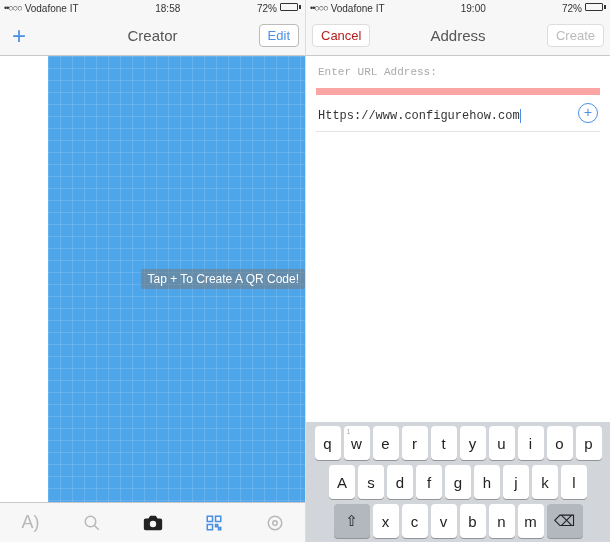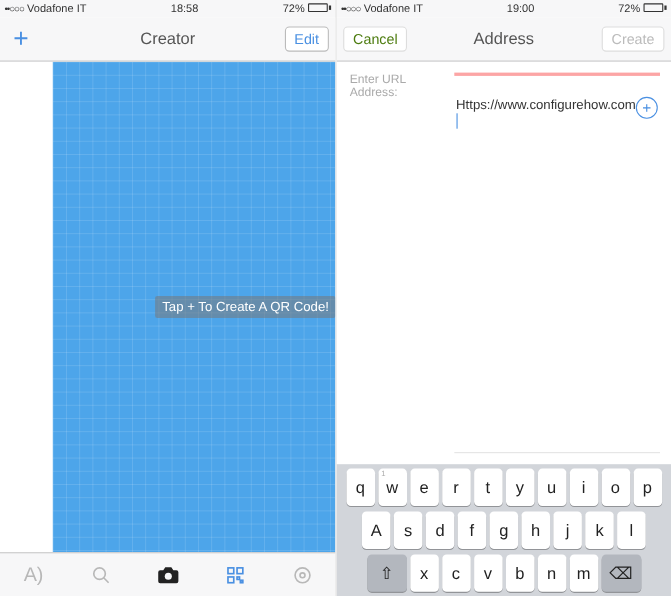--- a/index.html
+++ b/index.html
@@ -116,33 +116,35 @@
     }
     .tab-item.active { color: #222; }
     .tab-item.accent { color: #4a90e2; }
 
     
     .form-area {
       flex: 1;
       background: #fff;
       padding: 10px;
       display: flex;
+      flex-direction: column;
+      font-family: Liberation Mono, monospace;
     }
     .section-label {
       font-size: 11px;
       color: #aaa;
       margin-bottom: 10px;
       padding-left: 2px;
     }
     .url-row {
       display: flex;
-      align-items: flex-start;
-      border-top: 3px solid #fca5a5;
+      align-items: flex-end;
+      border-top: 7px solid #fca5a5;
       border-bottom: 1px solid #e4e4e4;
-      padding: 19px 2px;
+      padding: 8px 2px;
     }
     .url-input {
       flex: 1;
       border: none;
       font-size: 12px;
       color: #333;
       outline: none;
     }
     .url-input::placeholder { color: #bbb; }
     .plus-circle {
@@ -270,21 +272,21 @@
     <div class="status-right">
       <span>72%</span>
       <span class="battery">
         <span class="battery-body"><span class="battery-fill"></span></span>
         <span class="battery-tip"></span>
       </span>
     </div>
   </div>
 
   <div class="nav-bar">
-    <span class="nav-btn" style="color:#4d7c0f;border-color:#ddd">Cancel</span>
+    <span class="nav-btn" style="color:#b91c1c;border-color:#ddd">Cancel</span>
     <span class="nav-title">Address</span>
     <span class="nav-btn" style="color:#bbb;border-color:#ddd">Create</span>
   </div>
 
   <div class="form-area">
     <div class="section-label">Enter URL Address:</div>
     <div class="url-row">
       <span class="url-input"><span>Https://www.configurehow.com</span><span class="cursor"></span></span>
       <span class="plus-circle">+</span>
     </div>

